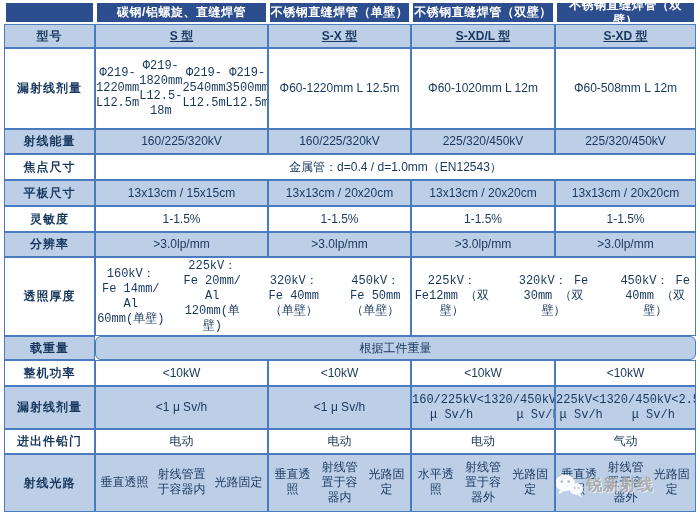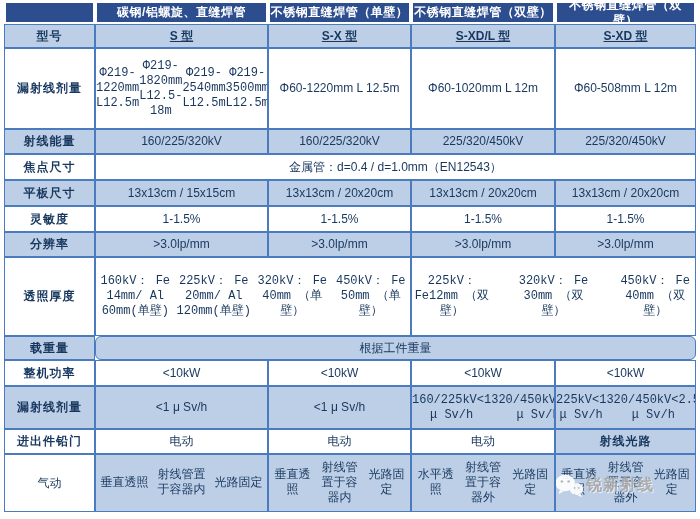--- a/index.html
+++ b/index.html
@@ -86,21 +86,21 @@
   <div class="cell white">1-1.5%</div>
   <div class="cell white">1-1.5%</div>
 
   <div class="cell blue lbl">分辨率</div>
   <div class="cell blue">&gt;3.0lp/mm</div>
   <div class="cell blue">&gt;3.0lp/mm</div>
   <div class="cell blue">&gt;3.0lp/mm</div>
   <div class="cell blue">&gt;3.0lp/mm</div>
 
   <div class="cell white lbl">透照厚度</div>
-  <div class="cell white lines" style="grid-column:2 / span 2;">
+  <div class="cell white lines" style="grid-column:2 / span 2;gap:12px;">
     <div>160kV： Fe 14mm/ Al 60mm(单壁)</div>
     <div>225kV： Fe 20mm/ Al 120mm(单壁)</div>
     <div>320kV： Fe 40mm （单壁）</div>
     <div>450kV： Fe 50mm （单壁）</div>
   </div>
   <div class="cell white lines" style="grid-column:4 / span 2;gap:22px;">
     <div>225kV： Fe12mm （双壁）</div>
     <div>320kV： Fe 30mm （双壁）</div>
     <div>450kV： Fe 40mm （双壁）</div>
   </div>
@@ -123,23 +123,23 @@
   </div>
   <div class="cell blue lines">
     <div>225kV&lt;1 μ Sv/h</div>
     <div>320/450kV&lt;2.5 μ Sv/h</div>
   </div>
 
   <div class="cell white lbl">进出件铅门</div>
   <div class="cell white">电动</div>
   <div class="cell white">电动</div>
   <div class="cell white">电动</div>
+  <div class="cell white">气动</div>
+
   <div class="cell blue lbl">射线光路</div>
-
-  <div class="cell white">气动</div>
   <div class="cell blue lines">
     <div>垂直透照</div>
     <div>射线管置于容器内</div>
     <div>光路固定</div>
   </div>
   <div class="cell blue lines">
     <div>垂直透照</div>
     <div>射线管置于容器内</div>
     <div>光路固定</div>
   </div>

